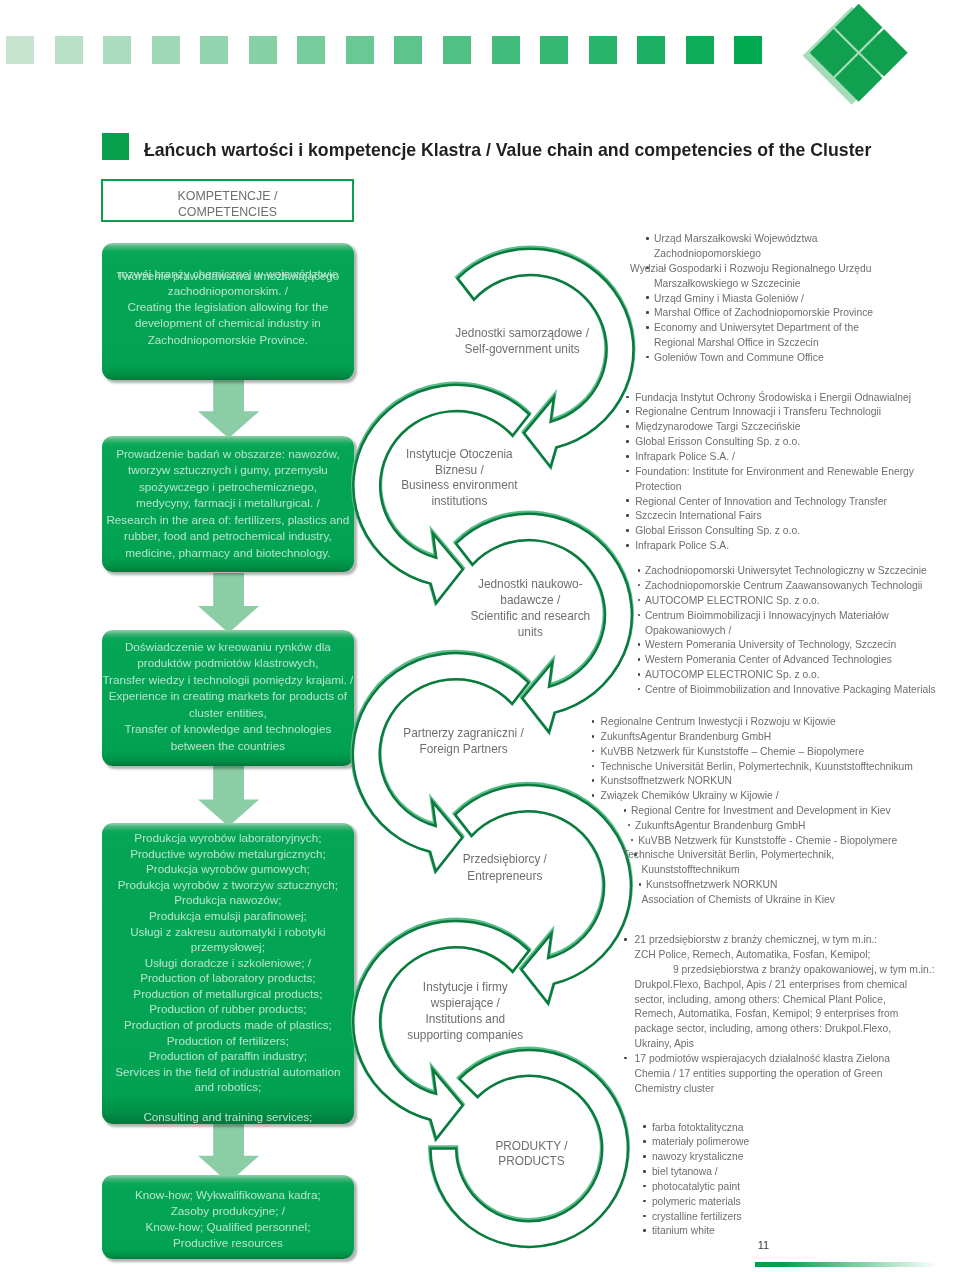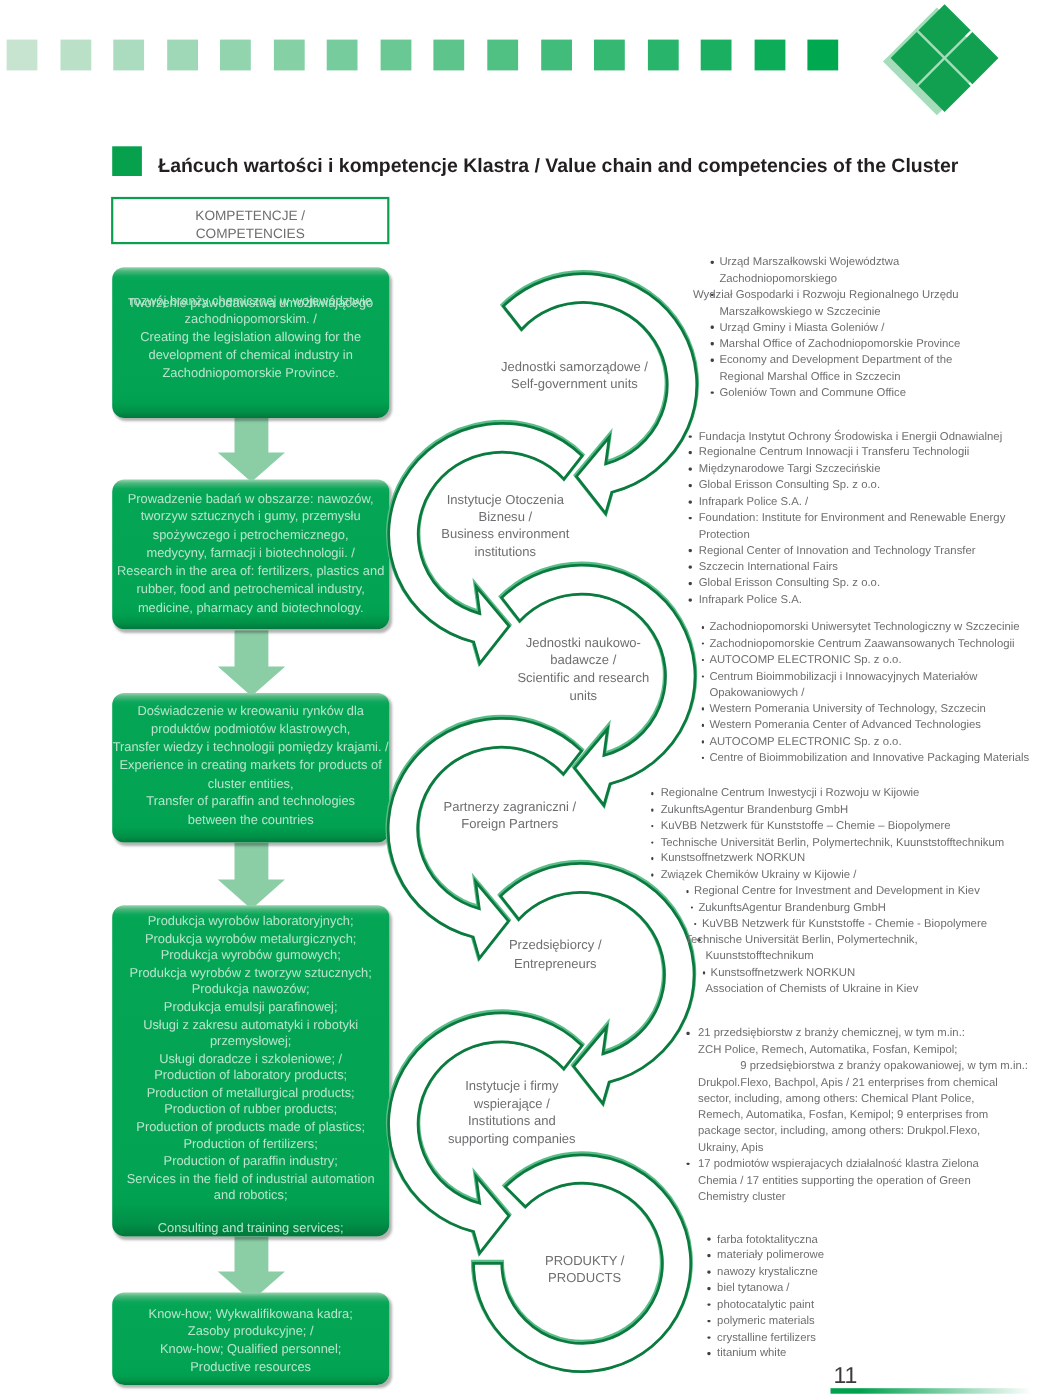--- a/index.html
+++ b/index.html
@@ -22,21 +22,21 @@
   .fbox .bl{position:absolute;left:0;width:100%;text-align:center;white-space:nowrap;
             color:#B8E4CC;font-size:11.7px;}
   .flowarrow{position:absolute;}
   .cycles{position:absolute;left:0;top:0;}
   .nodelabel{position:absolute;top:0;width:240px;}
   .nodelabel div{position:absolute;left:0;width:100%;text-align:center;font-size:11.85px;color:#6D6E70;white-space:nowrap;}
   .dgroup{position:absolute;left:0;top:0;width:960px;height:1272px;}
   .drow{position:absolute;left:0;width:960px;height:0;}
   .drow .bul{position:absolute;top:-5.1px;width:2.6px;height:2.6px;border-radius:50%;background:#3F3F41;}
   .drow .dtx{position:absolute;top:-9.0px;white-space:nowrap;font-size:10.3px;line-height:11px;color:#6D6E70;}
-  .pagenum{position:absolute;left:757.7px;top:1239.2px;font-size:21px;color:#3A3A3C;}
+  .pagenum{position:absolute;left:757.7px;top:1239.2px;font-size:11px;color:#3A3A3C;}
   .footbar{position:absolute;left:755px;top:1262px;width:191px;height:5.2px;
            background:linear-gradient(to right,#00A14D 0%,#00A14D 14%,#ffffff 96%);}
 </style>
 </head>
 <body>
 
 <div class="squares">
     <div class="sq" style="left:6.0px;background:rgb(199,228,208)"></div>
     <div class="sq" style="left:54.5px;background:rgb(186,224,199)"></div>
     <div class="sq" style="left:103.1px;background:rgb(172,220,191)"></div>
@@ -88,37 +88,37 @@
     <div class="bl" style="top:24.15px">rozwój branży chemicznej w województwie</div>
     <div class="bl" style="top:40.50px">zachodniopomorskim. /</div>
     <div class="bl" style="top:56.85px">Creating the legislation allowing for the</div>
     <div class="bl" style="top:73.20px">development of chemical industry in</div>
     <div class="bl" style="top:89.55px">Zachodniopomorskie Province.</div>
   </div>
 <div class="fbox" style="left:101.9px;top:435.9px;width:252.0px;height:136.6px">
     <div class="bl" style="top:11.10px">Prowadzenie badań w obszarze: nawozów,</div>
     <div class="bl" style="top:27.56px">tworzyw sztucznych i gumy, przemysłu</div>
     <div class="bl" style="top:44.02px">spożywczego i petrochemicznego,</div>
-    <div class="bl" style="top:60.48px">medycyny, farmacji i biotechnologii. /</div>
+    <div class="bl" style="top:60.48px">medycyny, farmacji i metallurgical. /</div>
     <div class="bl" style="top:76.94px">Research in the area of: fertilizers, plastics and</div>
     <div class="bl" style="top:93.40px">rubber, food  and petrochemical  industry,</div>
     <div class="bl" style="top:109.86px">medicine, pharmacy and biotechnology.</div>
   </div>
 <div class="fbox" style="left:101.9px;top:630.0px;width:252.0px;height:136.2px">
     <div class="bl" style="top:9.50px">Doświadczenie w kreowaniu rynków dla</div>
     <div class="bl" style="top:26.08px">produktów podmiotów klastrowych,</div>
     <div class="bl" style="top:42.66px">Transfer wiedzy i technologii pomiędzy krajami. /</div>
     <div class="bl" style="top:59.24px">Experience in creating markets for products of</div>
     <div class="bl" style="top:75.82px">cluster entities,</div>
-    <div class="bl" style="top:92.40px">Transfer of paraffin and  technologies</div>
+    <div class="bl" style="top:92.40px">Transfer of knowledge and  technologies</div>
     <div class="bl" style="top:108.98px">between the countries</div>
   </div>
 <div class="fbox" style="left:101.9px;top:822.5px;width:252.0px;height:301.6px">
     <div class="bl" style="top:8.70px">Produkcja wyrobów laboratoryjnych;</div>
-    <div class="bl" style="top:24.27px">Produkcja wyrobów  metalurgicznych;</div>
+    <div class="bl" style="top:24.27px">Productive wyrobów  metalurgicznych;</div>
     <div class="bl" style="top:39.84px">Produkcja wyrobów  gumowych;</div>
     <div class="bl" style="top:55.41px">Produkcja wyrobów z tworzyw sztucznych;</div>
     <div class="bl" style="top:70.98px">Produkcja nawozów;</div>
     <div class="bl" style="top:86.55px">Produkcja emulsji parafinowej;</div>
     <div class="bl" style="top:102.12px">Usługi z zakresu automatyki i robotyki</div>
     <div class="bl" style="top:117.69px">przemysłowej;</div>
     <div class="bl" style="top:133.26px">Usługi doradcze i szkoleniowe; /</div>
     <div class="bl" style="top:148.83px">Production of laboratory products;</div>
     <div class="bl" style="top:164.40px">Production of metallurgical products;</div>
     <div class="bl" style="top:179.97px">Production of rubber products;</div>
@@ -207,21 +207,21 @@
     <div class="drow" style="top:301.50px">
       <span class="bul" style="left:646.0px"></span>
       <span class="dtx" style="left:654.0px">Urząd Gminy i Miasta Goleniów /</span>
     </div>
     <div class="drow" style="top:316.35px">
       <span class="bul" style="left:646.0px"></span>
       <span class="dtx" style="left:654.0px">Marshal Office of Zachodniopomorskie Province</span>
     </div>
     <div class="drow" style="top:331.20px">
       <span class="bul" style="left:646.0px"></span>
-      <span class="dtx" style="left:654.0px">Economy and Development Department of the</span>
+      <span class="dtx" style="left:654.0px">Economy and Uniwersytet Department of the</span>
     </div>
     <div class="drow" style="top:346.05px">
       <span class="dtx" style="left:654.0px">Regional Marshal Office in Szczecin</span>
     </div>
     <div class="drow" style="top:360.90px">
       <span class="bul" style="left:646.0px"></span>
       <span class="dtx" style="left:654.0px">Goleniów Town and Commune Office</span>
     </div>
   </div>
 <div class="dgroup">

